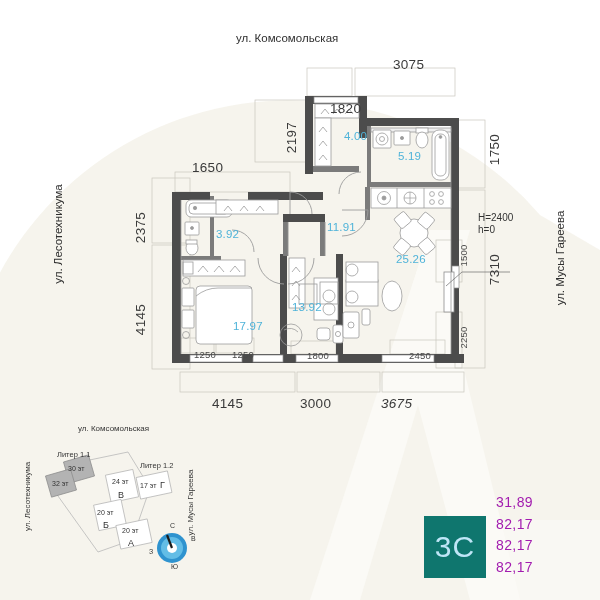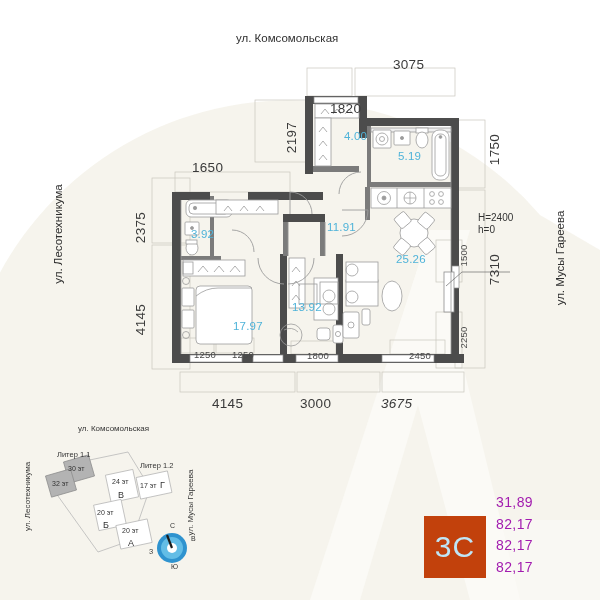--- a/index.html
+++ b/index.html
@@ -20,21 +20,21 @@
   
   .plan{position:absolute;left:0;top:0;}
 
   
   .minimap{position:absolute;left:0;top:420px;width:260px;height:180px;}
   .mm-lbl{position:absolute;white-space:nowrap;font-size:7px;color:#333;}
   .mm-street{position:absolute;white-space:nowrap;font-size:8px;color:#333;}
 
   
   .infobox{position:absolute;left:424px;top:516px;width:62px;height:62px;
-           background:#c2410c;display:flex;align-items:center;justify-content:center;}
+           background:#0f766e;display:flex;align-items:center;justify-content:center;}
   .infobox span{color:#bfe6f7;font-size:30px;letter-spacing:1px;}
   .vals{position:absolute;left:496px;top:492px;width:80px;text-align:left;}
   .vals div{font-size:14px;color:#a21caf;line-height:21.5px;letter-spacing:.4px;}
 </style>
 </head>
 <body>
 
 <div class="stage">
 
   <svg class="wm" viewBox="0 0 600 600">
@@ -274,21 +274,21 @@
 
   <div class="hh" style="left:478px;top:212px;">
     <div>H=2400</div>
     <div>h=0</div>
   </div>
 
   <div class="area" style="left:344px;top:130px;">4.00</div>
   <div class="area" style="left:398px;top:150px;">5.19</div>
   <div class="area" style="left:396px;top:253px;">25.26</div>
   <div class="area" style="left:327px;top:221px;">11.91</div>
-  <div class="area" style="left:191px;top:228px;">3.92</div>
+  <div class="area" style="left:216px;top:228px;">3.92</div>
   <div class="area" style="left:233px;top:320px;">17.97</div>
   <div class="area" style="left:292px;top:301px;">13.92</div>
 
   <div class="minimap">
     <svg width="260" height="180" viewBox="0 0 260 180">
 
       <g stroke="#b9b9b9" stroke-width="0.8" fill="none">
         <path d="M 80 42 L 128 32 L 150 68 L 132 120 L 98 132 L 48 62 Z"></path>
       </g>
 

